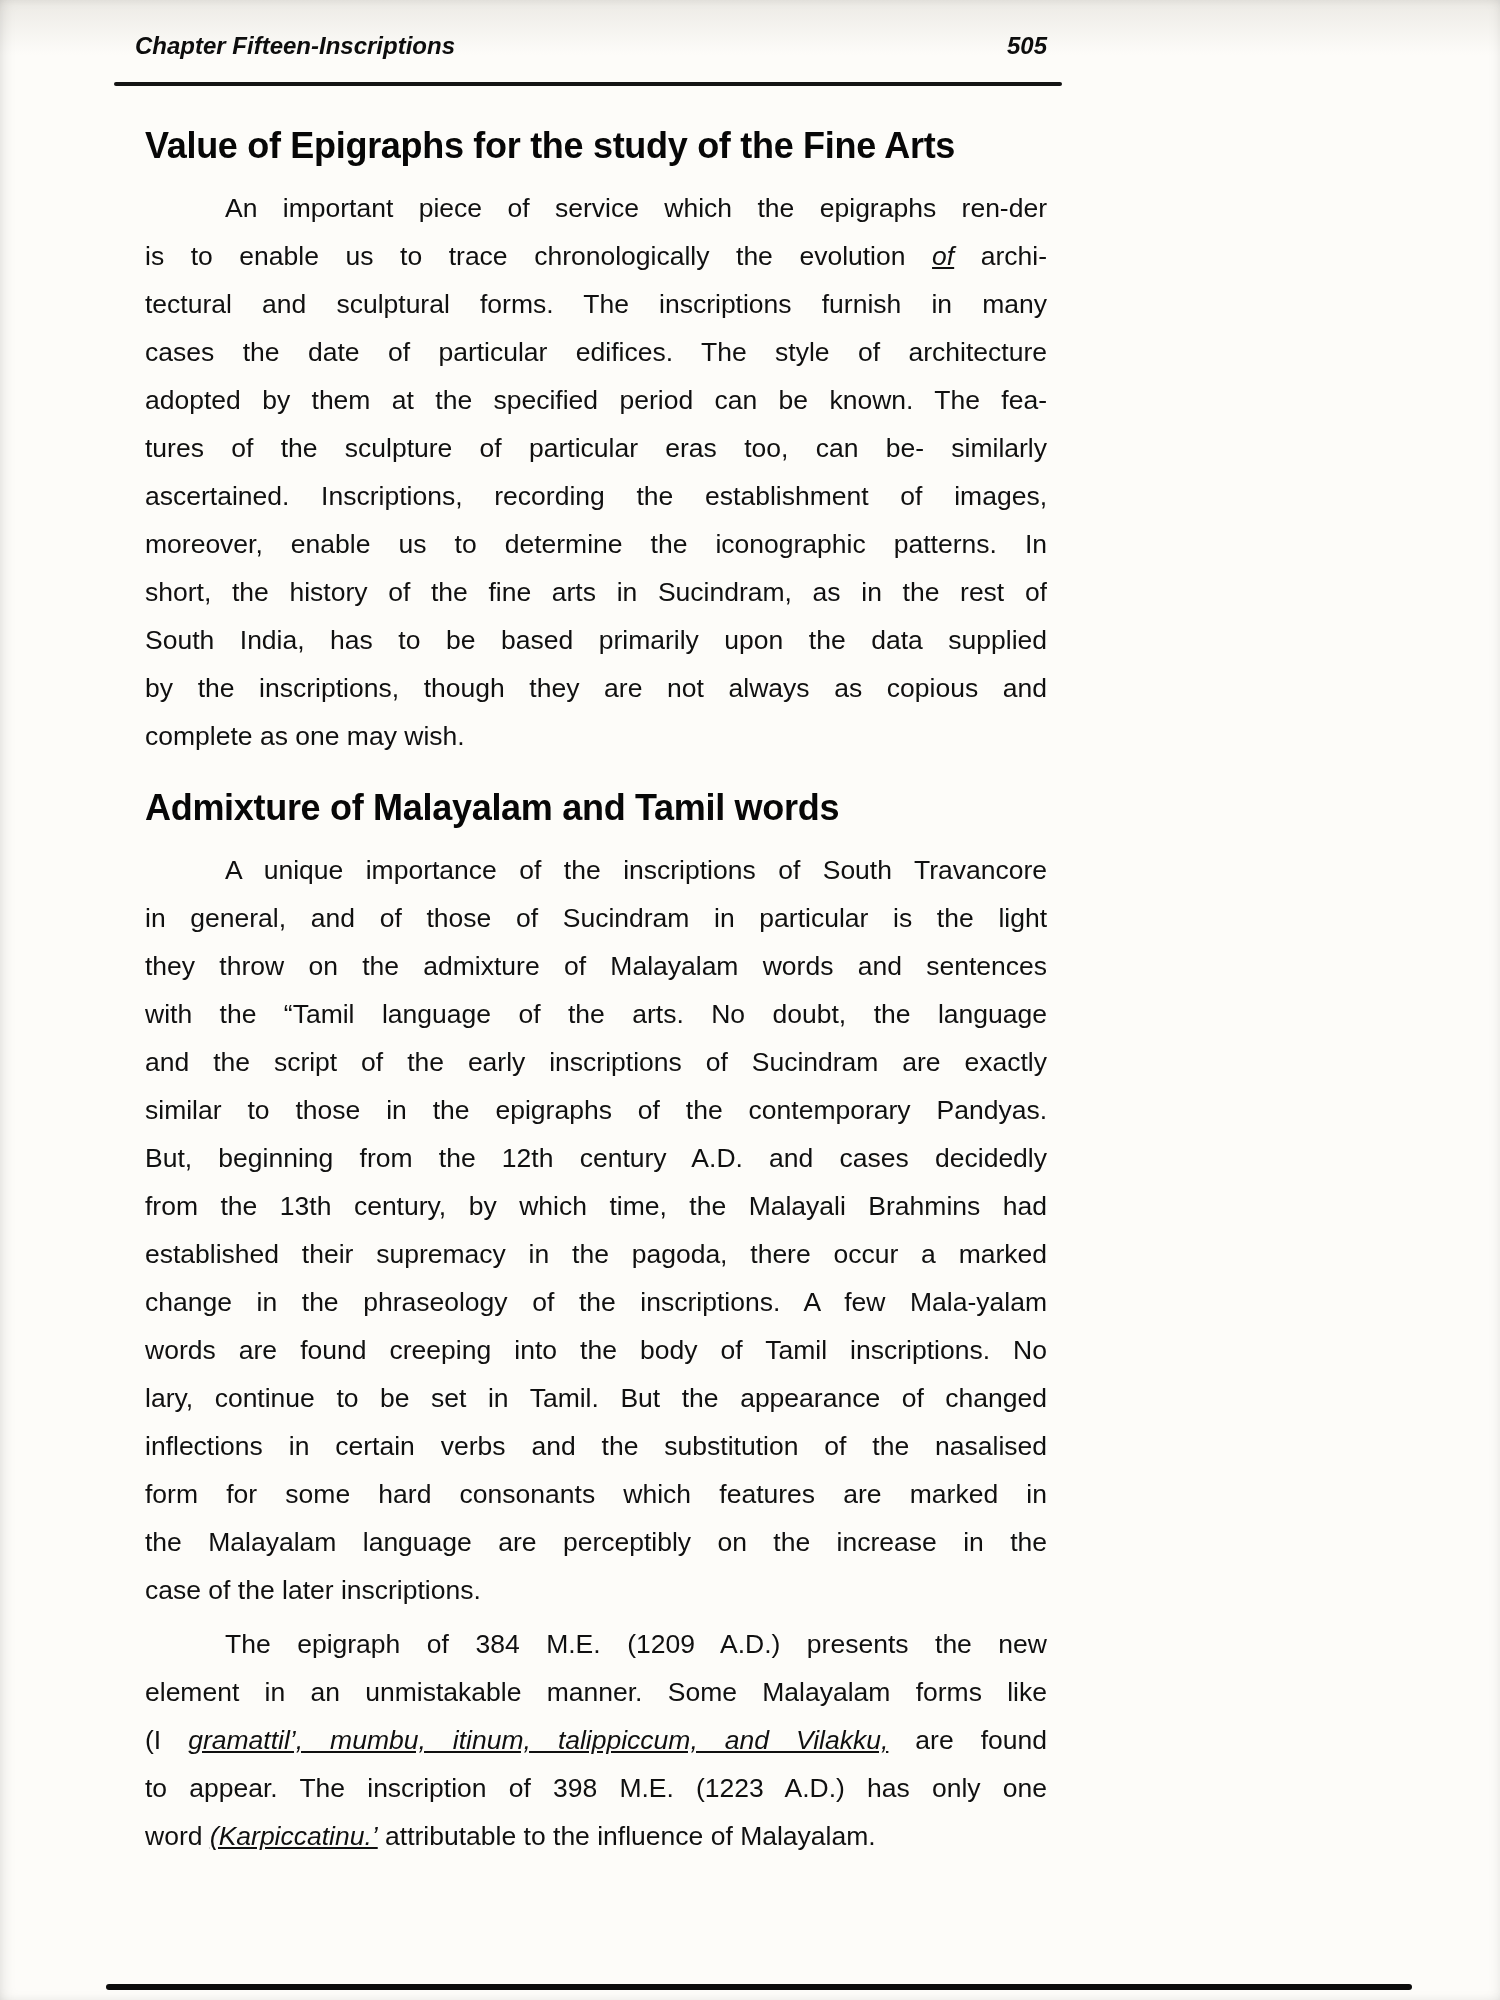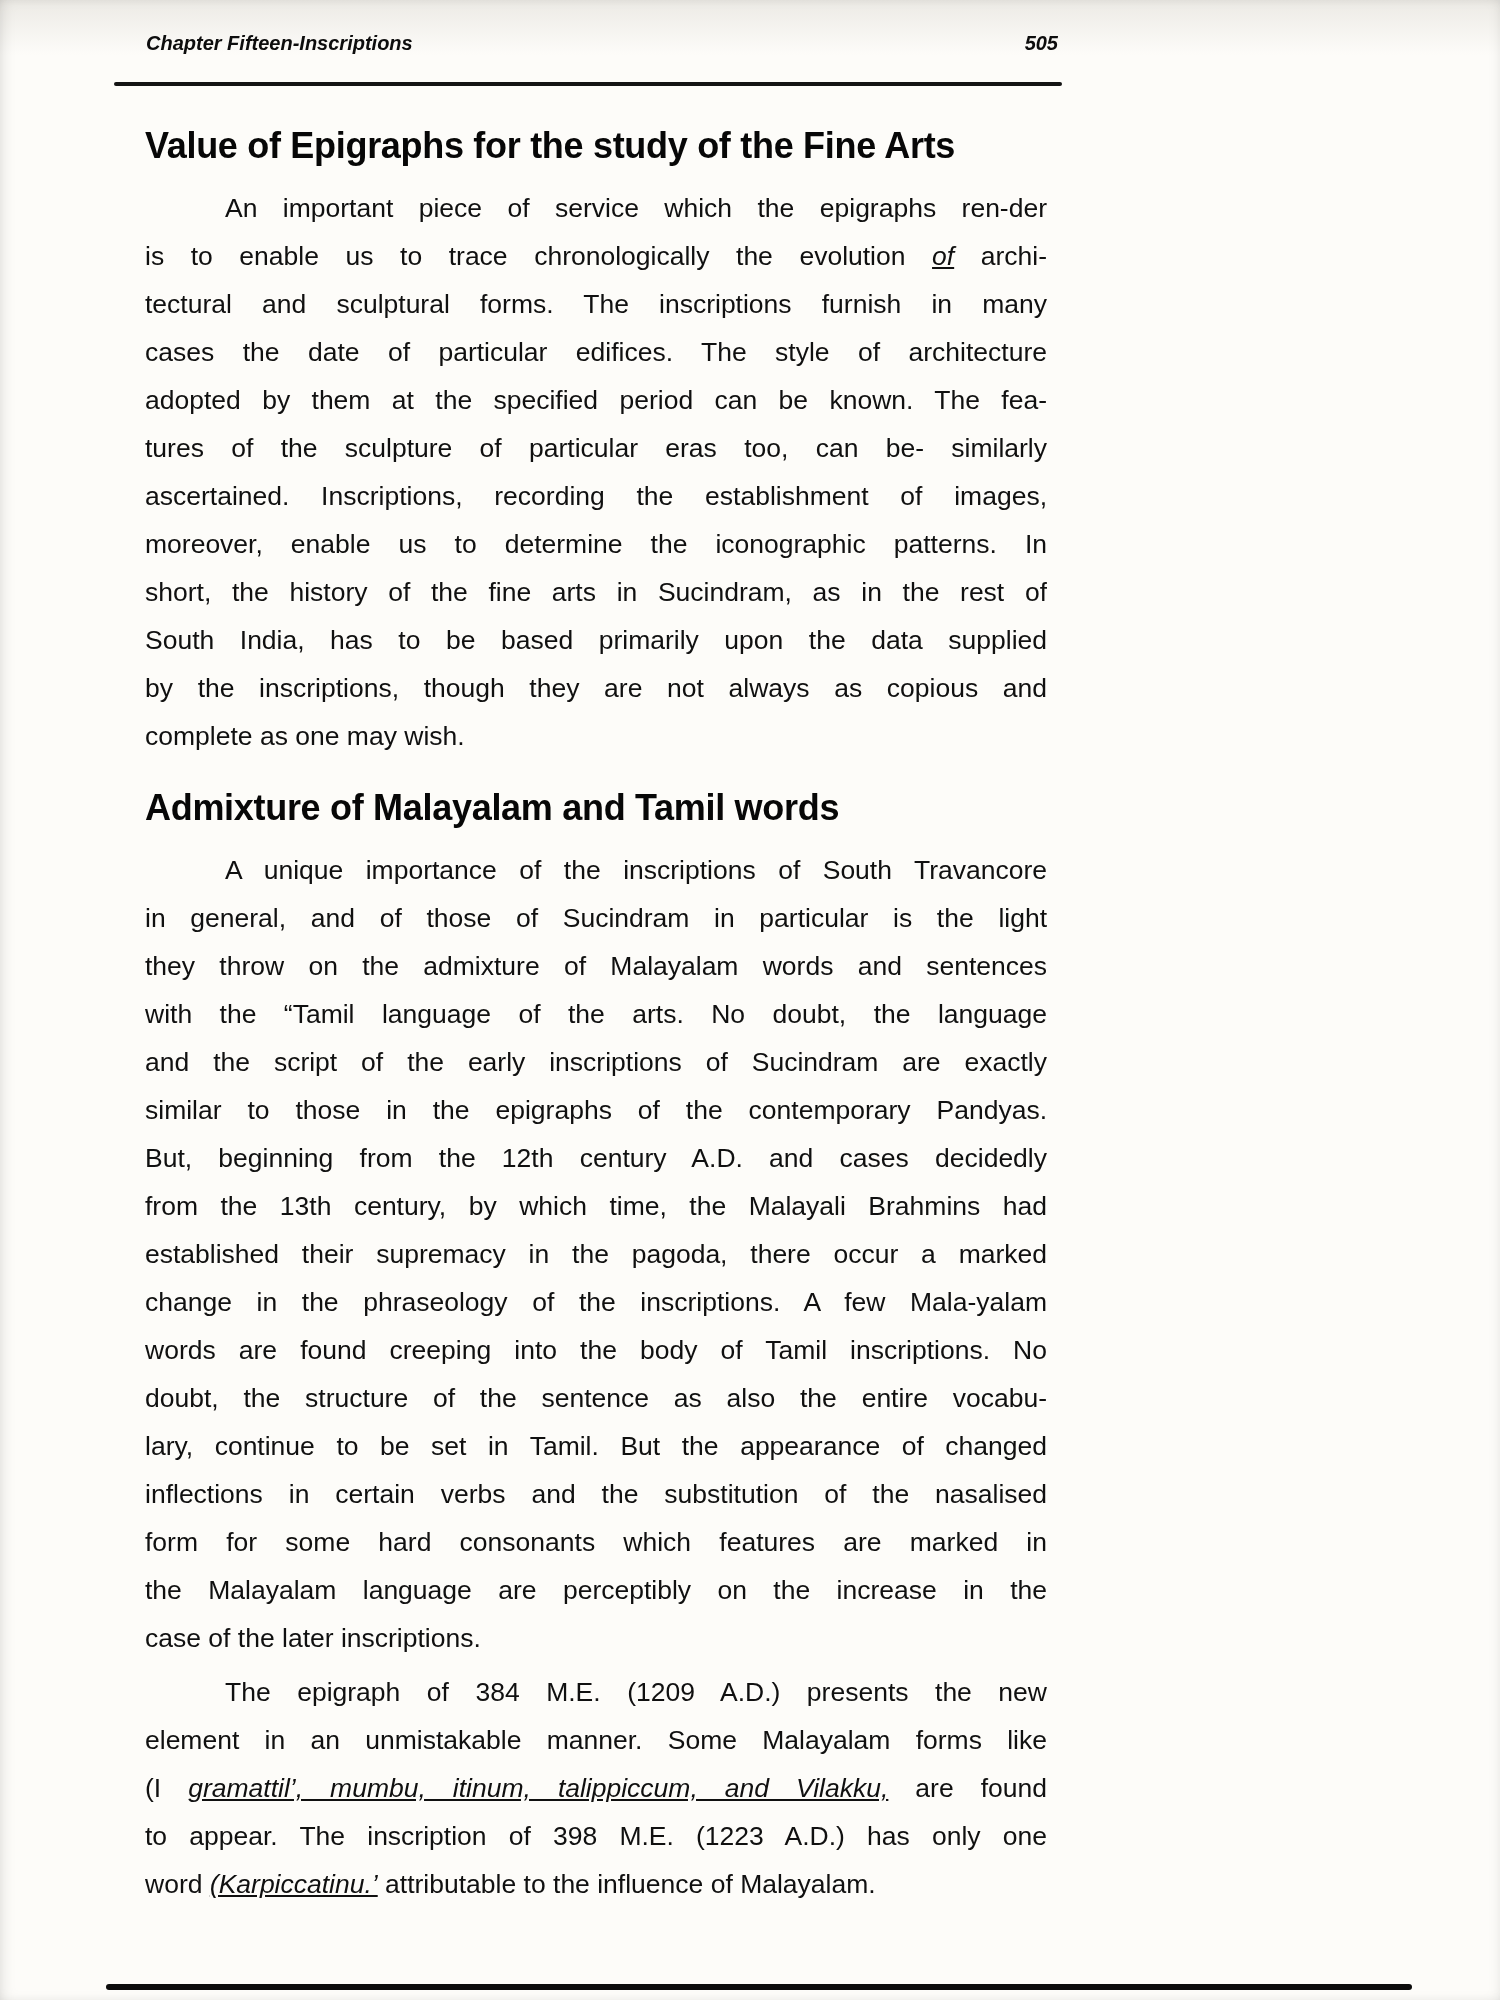--- a/index.html
+++ b/index.html
@@ -17,28 +17,28 @@
   }
   .page {
     position: absolute;
     inset: 0;
     background: linear-gradient(180deg, #eceae5 0px, #fdfcf9 55px, #fdfcf9 100%);
     box-shadow: inset 6px 0 18px -10px rgba(0,0,0,0.25), inset -6px 0 18px -12px rgba(0,0,0,0.18);
   }
   .page-header {
     position: absolute;
     top: 32px;
-    left: 146px;
+    left: 135px;
     width: 912px;
     display: flex;
     justify-content: space-between;
     align-items: baseline;
     font-style: italic;
     font-weight: 700;
-    font-size: 20px;
+    font-size: 24px;
     color: #0d0d0d;
   }
   .header-rule {
     position: absolute;
     top: 82px;
     left: 114px;
     width: 948px;
     height: 4px;
     background: #141414;
     border-radius: 2px;
@@ -127,21 +127,20 @@
         <div class="line">in general, and of those of Sucindram in particular is the light</div>
         <div class="line">they throw on the admixture of Malayalam words and sentences</div>
         <div class="line">with the “Tamil language of the arts. No doubt, the language</div>
         <div class="line">and the script of the early inscriptions of Sucindram are exactly</div>
         <div class="line">similar to those in the epigraphs of the contemporary Pandyas.</div>
         <div class="line">But, beginning from the 12th century A.D. and cases decidedly</div>
         <div class="line">from the 13th century, by which time, the Malayali Brahmins had</div>
         <div class="line">established their supremacy in the pagoda, there occur a marked</div>
         <div class="line">change in the phraseology of the inscriptions. A few Mala-yalam</div>
         <div class="line">words are found creeping into the body of Tamil inscriptions. No</div>
-        <div class="line">doubt, the structure of the sentence as also the entire vocabu-</div>
         <div class="line">lary, continue to be set in Tamil. But the appearance of changed</div>
         <div class="line">inflections in certain verbs and the substitution of the nasalised</div>
         <div class="line">form for some hard consonants which features are marked in</div>
         <div class="line">the Malayalam language are perceptibly on the increase in the</div>
         <div class="line last">case of the later inscriptions.</div>
       </div>
       <div class="para">
         <div class="line first">The epigraph of 384 M.E. (1209 A.D.) presents the new</div>
         <div class="line">element in an unmistakable manner. Some Malayalam forms like</div>
         <div class="line"><span>(I </span><span class="em">gramattil’, mumbu, itinum, talippiccum, and Vilakku,</span><span> are found</span></div>

